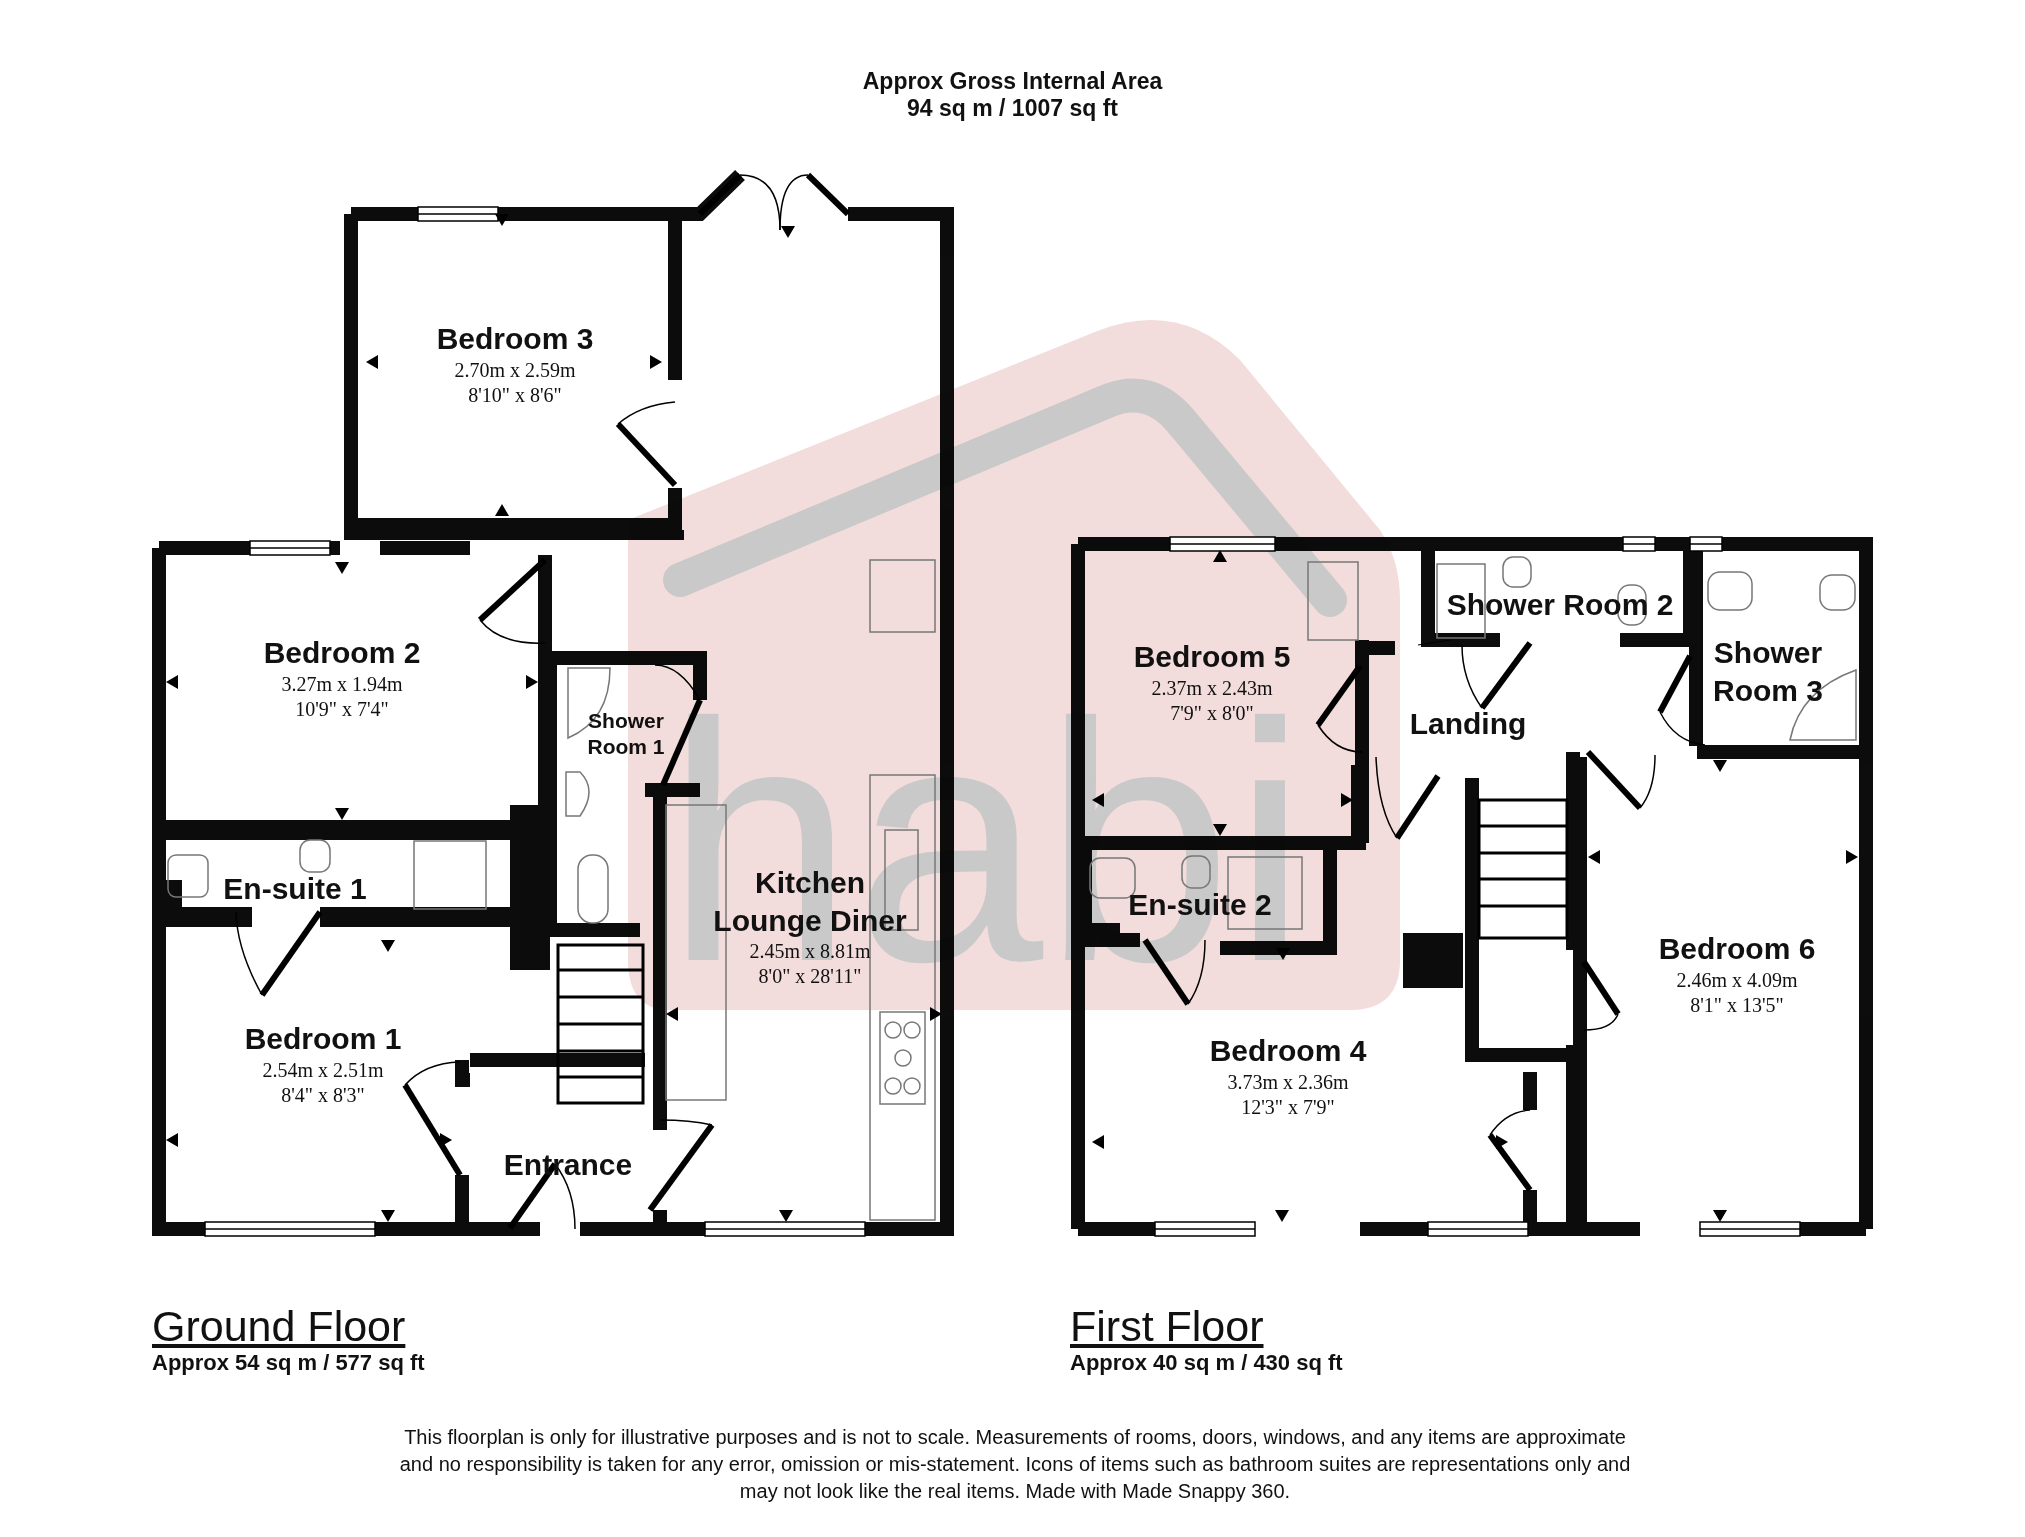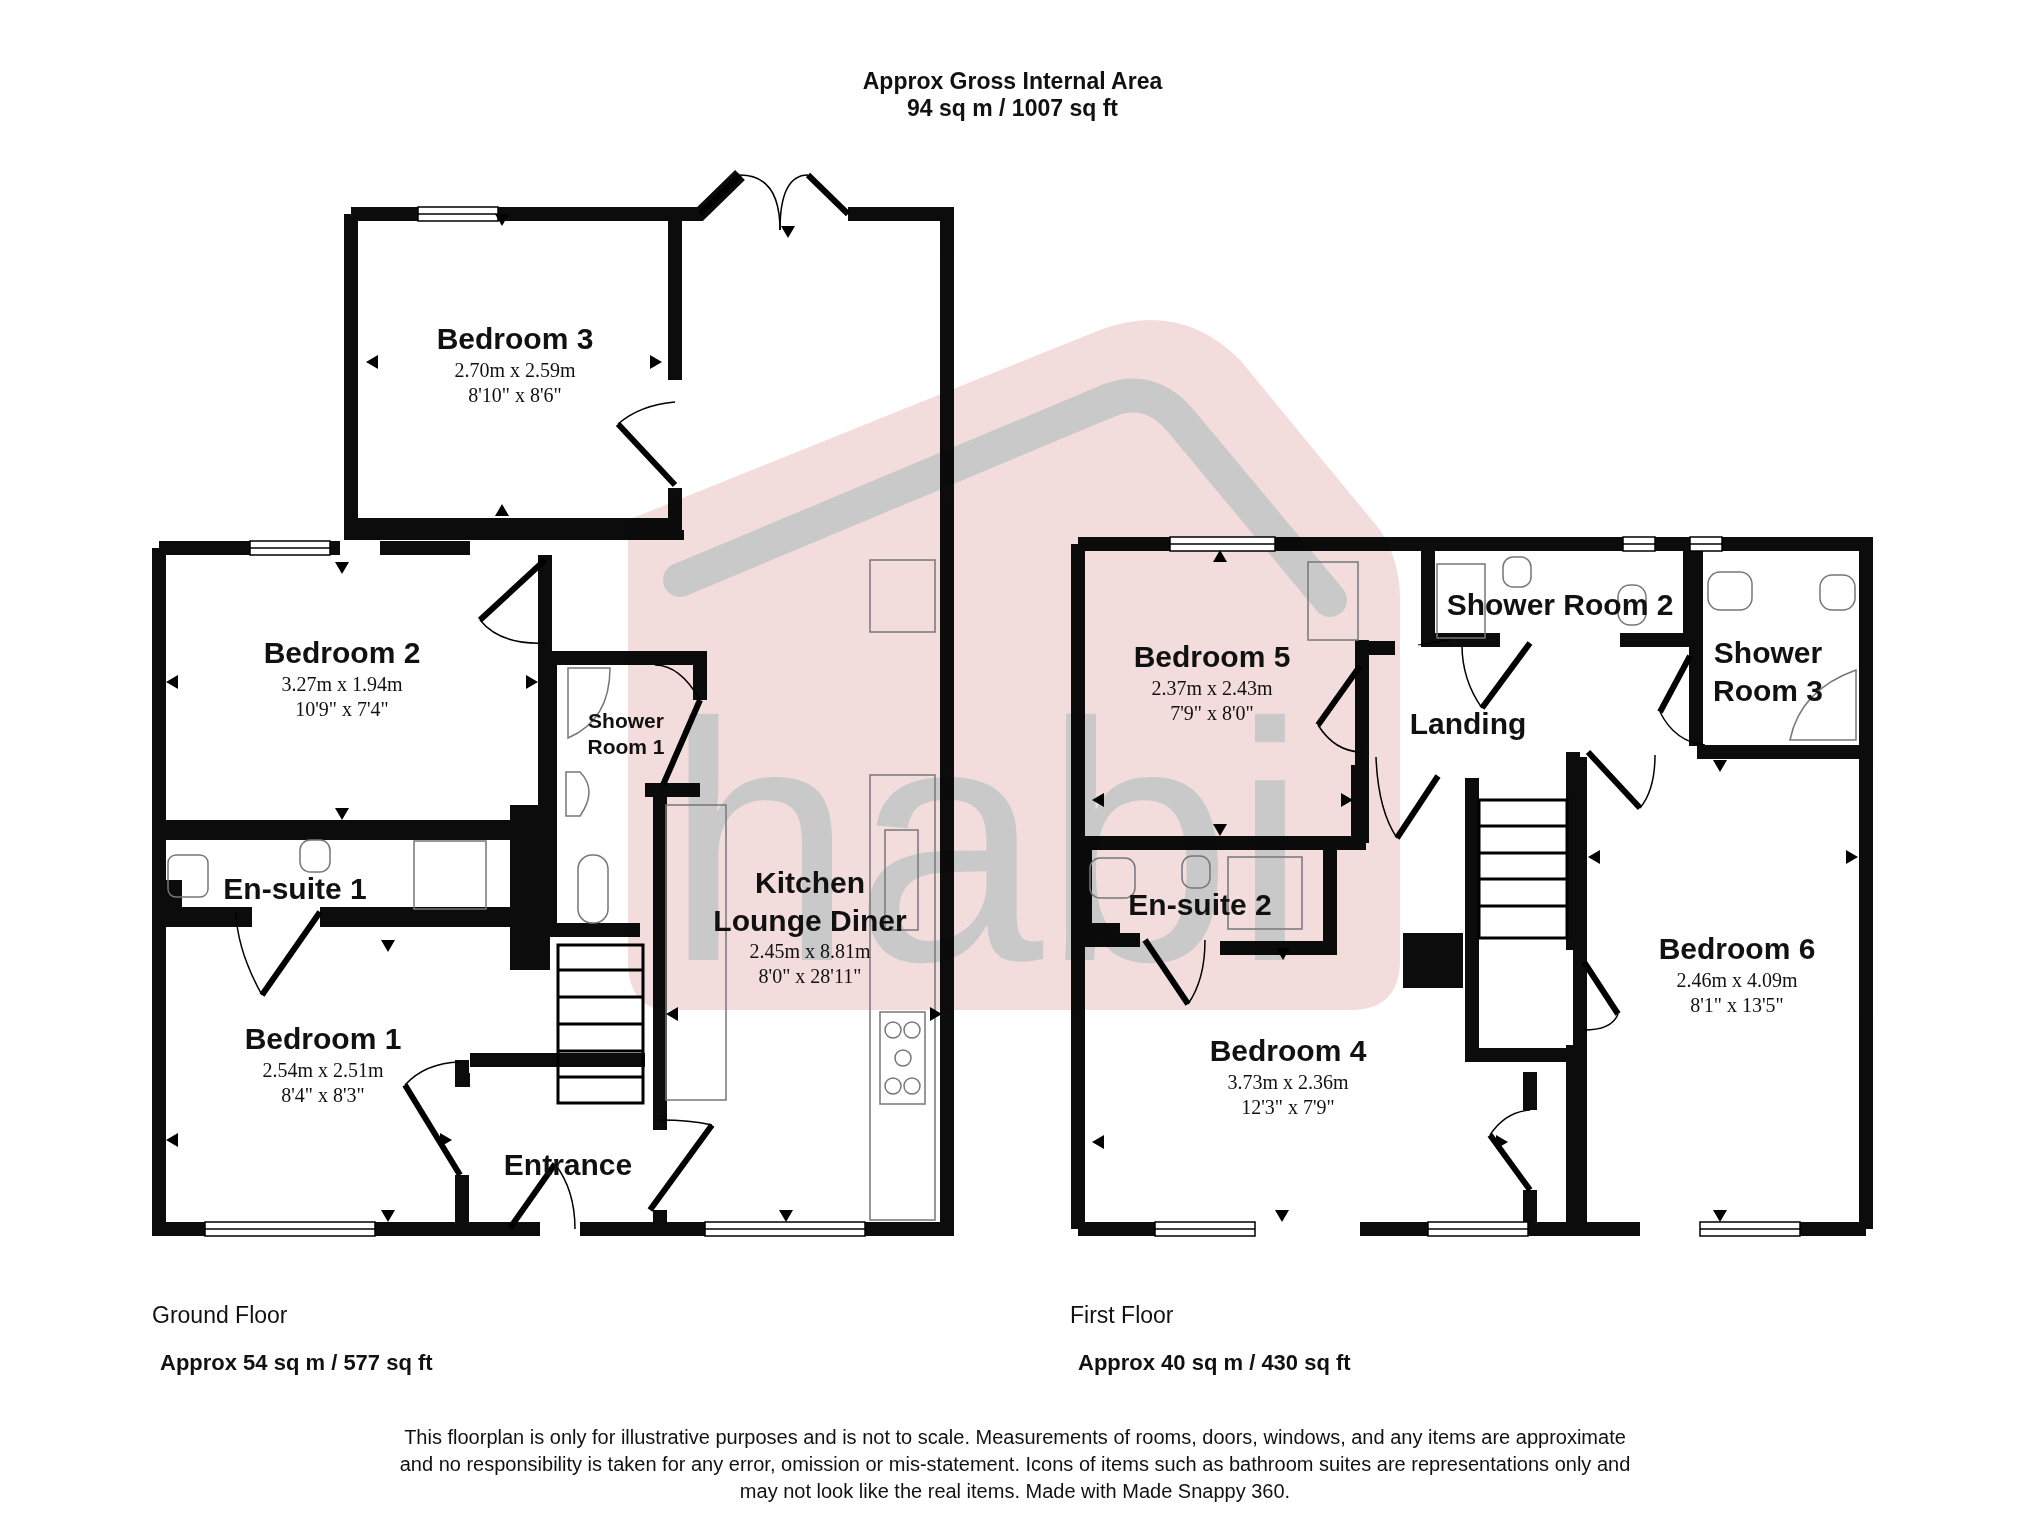--- a/index.html
+++ b/index.html
@@ -4,22 +4,22 @@
 <style>
   html,body{margin:0;padding:0;background:#fff;}
   body{width:2025px;height:1537px;position:relative;overflow:hidden;font-family:"Liberation Sans",sans-serif;color:#111;}
   .abs{position:absolute;}
   .title{left:0;width:2025px;top:68px;text-align:center;font-weight:bold;font-size:23px;line-height:27px;}
   svg.plan{position:absolute;left:0;top:0;}
   .room-label{position:absolute;text-align:center;transform:translateX(-50%);line-height:1.25;white-space:nowrap;}
   .room-label .name{font-weight:bold;font-size:30px;}
   .room-label .dim{font-size:20px;font-family:Liberation Serif, serif;}
   .room-label.small .name{font-size:21px;}
-  .floor-title{font-size:23px;}
-  .floor-area{font-weight:bold;font-size:22px;margin-left:8px;}
+  .floor-title{font-size:43px;text-decoration:underline;}
+  .floor-area{font-weight:bold;font-size:22px;}
   .disclaimer{left:330px;width:1370px;top:1424px;text-align:center;font-size:20px;line-height:27px;}
 </style>
 </head>
 <body>
 
 <div class="abs title">
   <div>Approx Gross Internal Area</div>
   <div>94 sq m / 1007 sq ft</div>
 </div>
 

